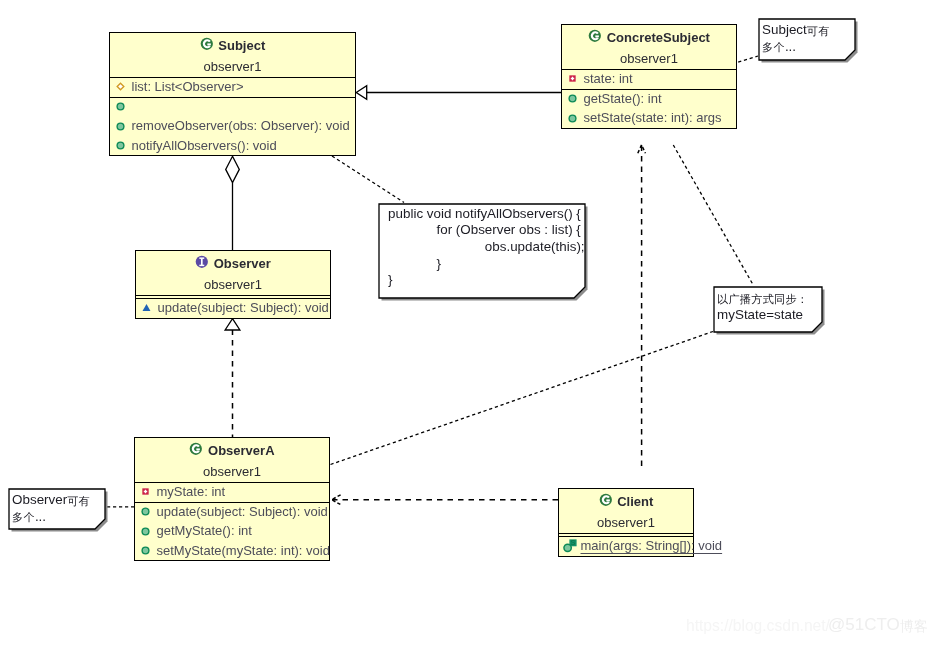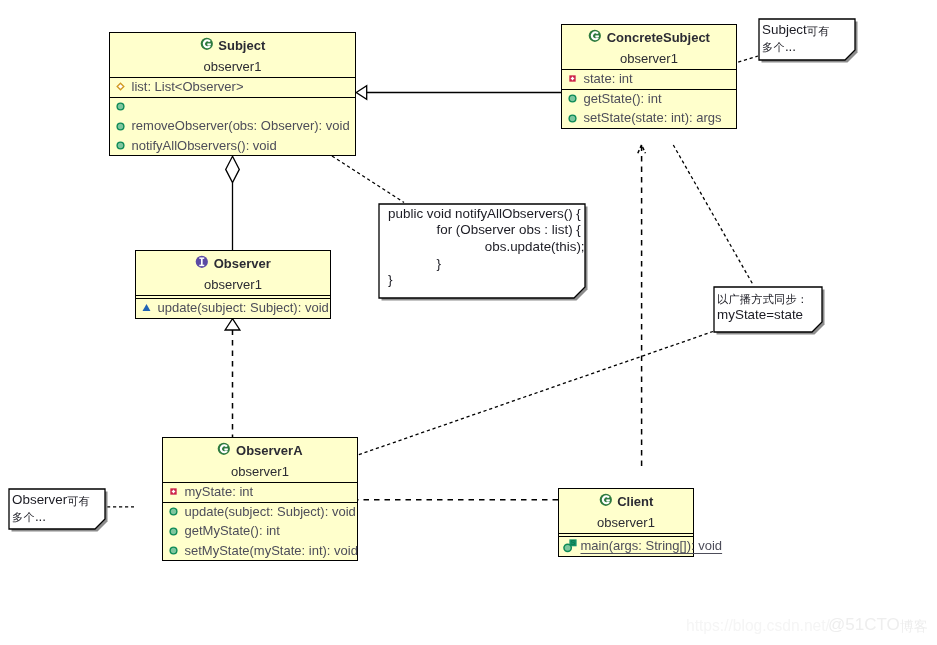--- a/index.html
+++ b/index.html
@@ -194,21 +194,21 @@
           <div class="member">
             <span class="ico">
               <svg viewBox="0 0 16 16" width="13" height="13">
                 <path d="M8 3.7 L12.9 12.2 L3.1 12.2 Z" fill="#2164b5"></path>
               </svg>
             </span>
             <span class="txt">update(subject: Subject): void</span>
           </div>
         </div>
       </div>
-      <div class="uml-class" style="left: 134px; top: 437px; width: 196px; height: 124px; margin-left: 28px;">
+      <div class="uml-class" style="left: 134px; top: 437px; width: 196px; height: 124px;">
         <div class="hdr">
           <div class="title-line">
             <span class="ico"><svg viewBox="0 0 16 16" width="13.6" height="13.6">
                 <circle cx="8" cy="8" r="7.2" fill="#2d7a3e"></circle>
                 <path d="M 12.7 4.7 A 5.3 5.3 0 1 0 12.7 11.3 L 10.55 9.85 A 2.7 2.7 0 1 1 10.55 6.15 Z" fill="#ffffff"></path>
                 <rect x="8.6" y="7.55" width="4.2" height="2.3" fill="#ffffff"></rect>
               </svg></span>
             <span>ObserverA</span>
           </div>
           <div class="pkg">observer1</div>

